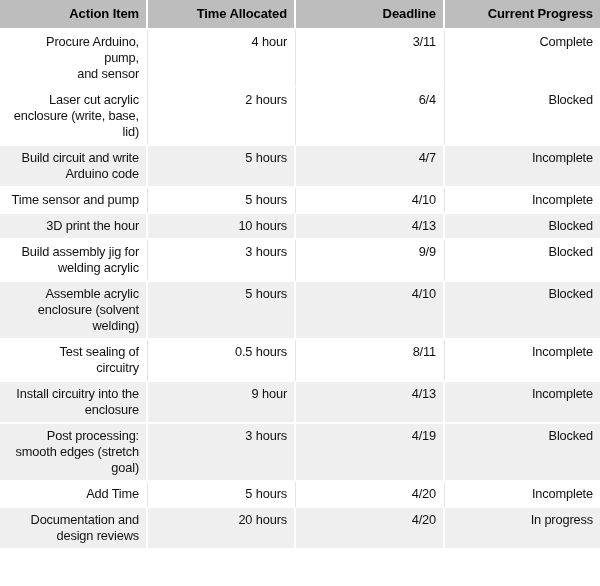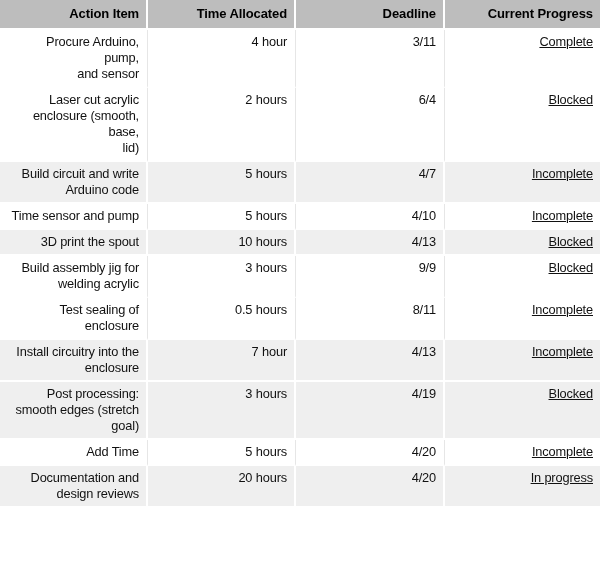--- a/index.html
+++ b/index.html
@@ -50,21 +50,21 @@
   td {
     color: var(--text);
     font-size: 12.8px;
     line-height: 16px;
     letter-spacing: -0.15px;
     padding: 4px 7px 4px 8px;
     border-right: 2px solid var(--grid);
     border-bottom: 2px solid var(--grid);
     background: var(--row-bg);
   }
-  td:last-child { border-right: none; text-decoration: underline; }
+  td:last-child { border-right: none; }
   tr.alt td { background: var(--alt-bg); }
   tbody tr:not(.alt) td:not(:last-child) {
     border-right: 1px solid var(--divider);
     padding-right: 8px;
   }
   td.action { white-space: pre-line; }
 </style>
 </head>
 <body>
 
@@ -86,63 +86,71 @@
   <tbody>
       <tr>
         <td class="action">Procure Arduino, pump,
 and sensor</td>
         <td>4 hour</td>
         <td>3/11</td>
         <td>Complete</td>
       </tr>
       <tr>
         <td class="action">Laser cut acrylic
-enclosure (smooth, base,
+enclosure (write, base,
 lid)</td>
         <td>2 hours</td>
         <td>6/4</td>
         <td>Blocked</td>
       </tr>
       <tr class="alt">
         <td class="action">Build circuit and write
 Arduino code</td>
         <td>5 hours</td>
         <td>4/7</td>
         <td>Incomplete</td>
       </tr>
       <tr>
         <td class="action">Time sensor and pump</td>
         <td>5 hours</td>
         <td>4/10</td>
         <td>Incomplete</td>
       </tr>
       <tr class="alt">
-        <td class="action">3D print the spout</td>
+        <td class="action">3D print the hour</td>
         <td>10 hours</td>
         <td>4/13</td>
         <td>Blocked</td>
       </tr>
       <tr>
         <td class="action">Build assembly jig for
 welding acrylic</td>
         <td>3 hours</td>
         <td>9/9</td>
         <td>Blocked</td>
       </tr>
+      <tr class="alt">
+        <td class="action">Assemble acrylic
+enclosure (solvent
+welding)</td>
+        <td>5 hours</td>
+        <td>4/10</td>
+        <td>Blocked</td>
+      </tr>
       <tr>
         <td class="action">Test sealing of
-enclosure</td>
+circuitry</td>
         <td>0.5 hours</td>
         <td>8/11</td>
         <td>Incomplete</td>
       </tr>
       <tr class="alt">
         <td class="action">Install circuitry into the
 enclosure</td>
-        <td>7 hour</td>
+        <td>9 hour</td>
         <td>4/13</td>
         <td>Incomplete</td>
       </tr>
       <tr class="alt">
         <td class="action">Post processing:
 smooth edges (stretch
 goal)</td>
         <td>3 hours</td>
         <td>4/19</td>
         <td>Blocked</td>

